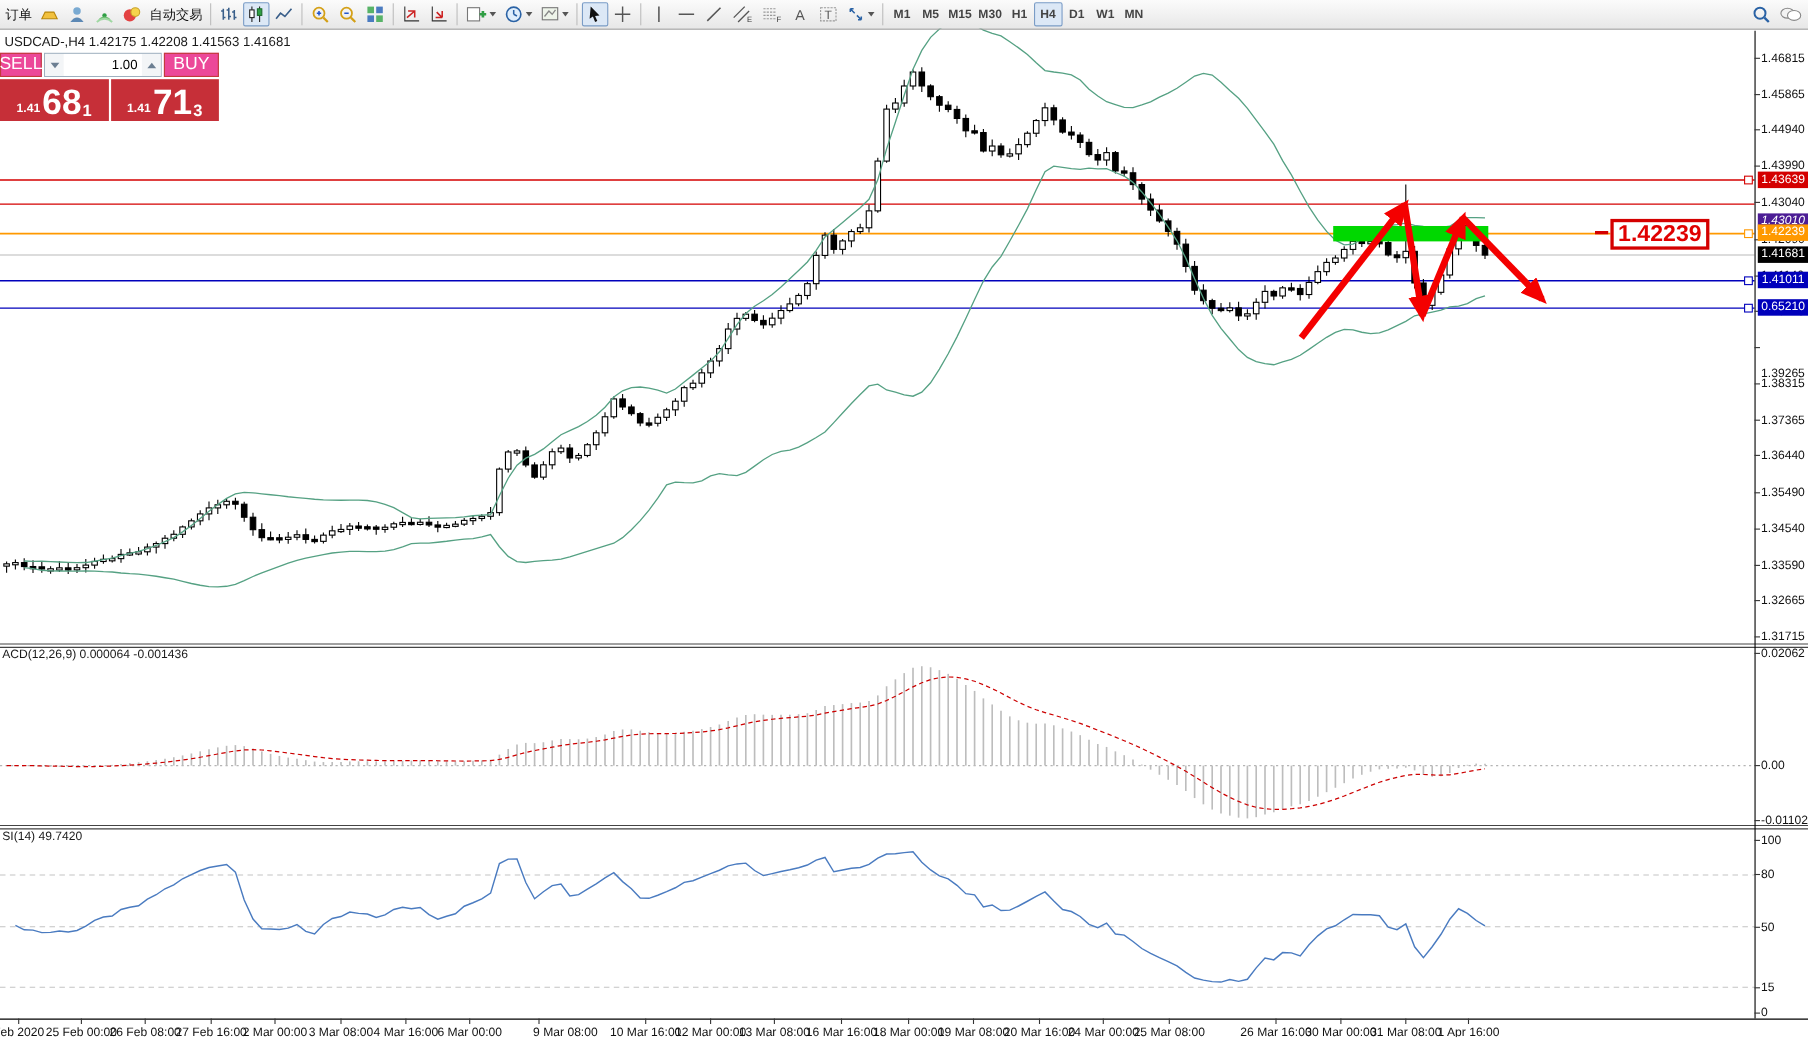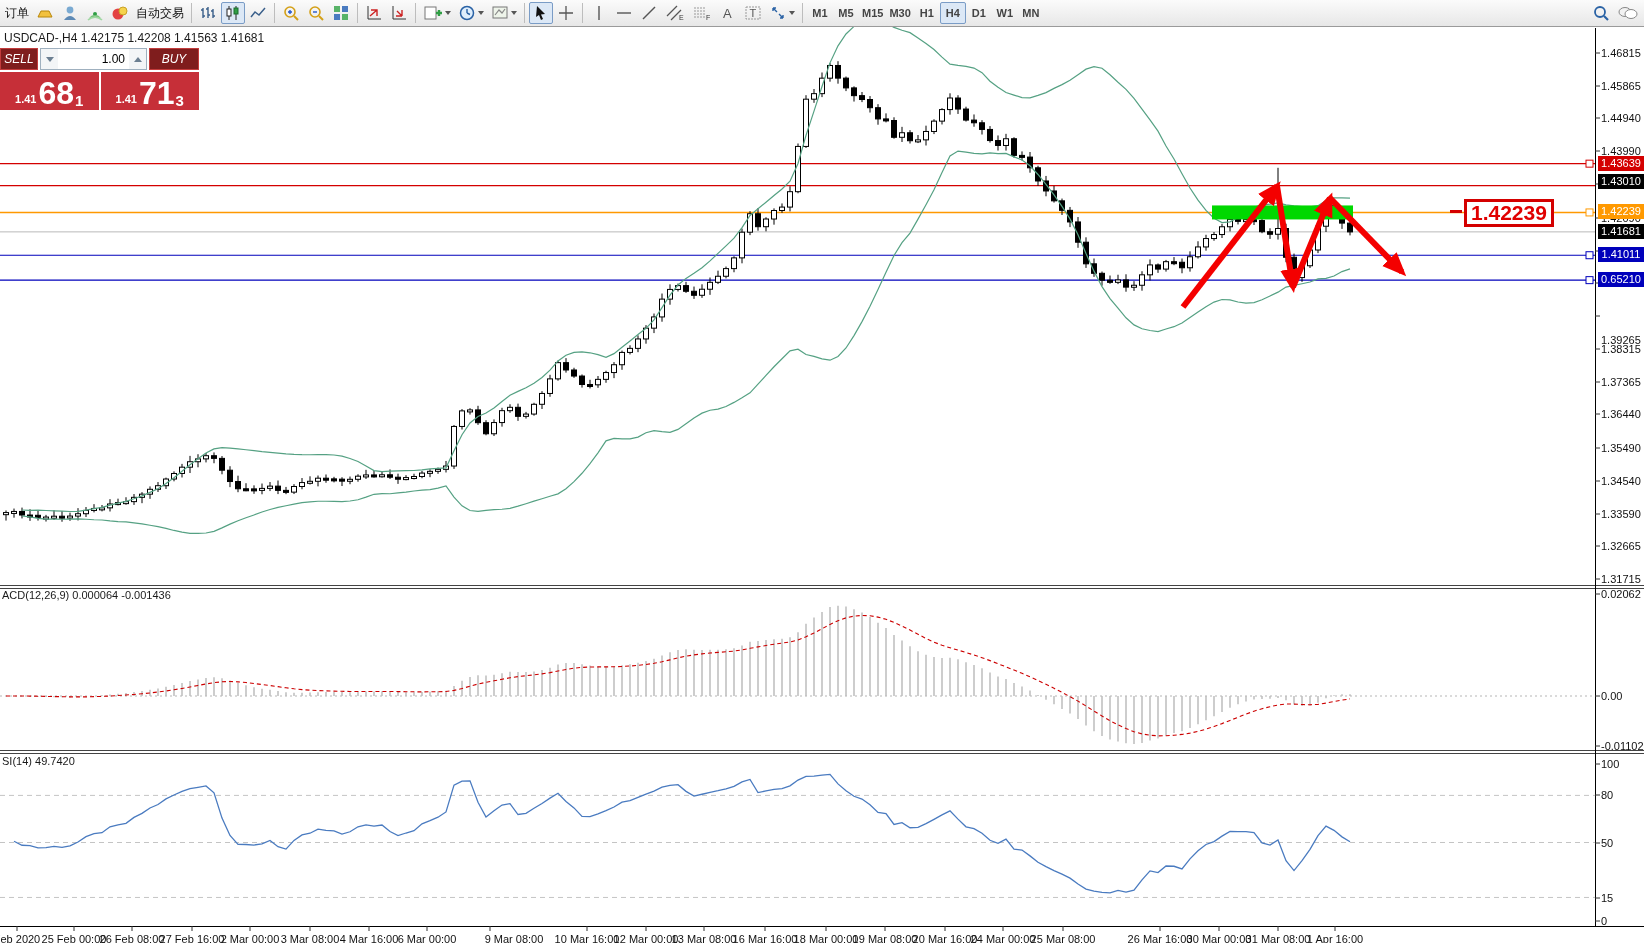--- a/index.html
+++ b/index.html
@@ -14,21 +14,21 @@
   .tsep{width:1px;height:20px;background:#bdbdbd;margin:0 3px;}
   .tf{font-size:11px;font-weight:bold;color:#444;min-width:26px;}
   .dd{width:0;height:0;border-left:3px solid transparent;border-right:3px solid transparent;border-top:4px solid #555;margin-left:2px;}
   .tlabel{font-size:12px;color:#111;white-space:nowrap;padding:0 3px;}
   #toolbar svg{display:block;}
   
   #symbol-line{position:absolute;left:4px;top:31px;font-size:12px;color:#1a1a1a;z-index:20;}
   
   #trade{position:absolute;left:0px;top:48px;width:199px;z-index:25;}
   #trade .row1{display:flex;height:22px;gap:2px;}
-  .tp-btn{background:#7f1d1d;color:#fff;font-size:12px;display:flex;align-items:center;justify-content:center;border:1px solid #c23b3b;box-sizing:border-box;font-style:italic;}
+  .tp-btn{background:#ec4899;color:#fff;font-size:16px;display:flex;align-items:center;justify-content:center;border:1px solid #c23b3b;box-sizing:border-box;}
   #sell-btn{width:38px;}
   #buy-btn{flex:1;}
   #vol-box{width:107px;background:#fff;border:1px solid #9fb0bf;display:flex;align-items:stretch;box-sizing:border-box;}
   #vol-input{flex:1;border:none;outline:none;font-size:12px;text-align:right;padding-right:4px;width:58px;font-family:"Liberation Sans",sans-serif;}
   .spin{width:17px;display:flex;align-items:center;justify-content:center;background:#f3f5f7;}
   .tri-up{width:0;height:0;border-left:4px solid transparent;border-right:4px solid transparent;border-bottom:5px solid #6c7f92;}
   .tri-dn{width:0;height:0;border-left:4px solid transparent;border-right:4px solid transparent;border-top:5px solid #6c7f92;}
   #trade .row2{display:flex;height:38px;gap:2px;margin-top:2px;}
   .quote{flex:1;background:#c62f38;color:#fff;position:relative;display:flex;align-items:flex-end;justify-content:center;padding-bottom:2px;box-sizing:border-box;}
   .quote .small{font-size:11px;font-weight:bold;margin-right:2px;margin-bottom:3px;}
@@ -908,20 +908,20 @@
       <span class="time-label" style="left: 826px;">18 Mar 00:00</span>
       <span class="time-label" style="left: 885px;">19 Mar 08:00</span>
       <span class="time-label" style="left: 945px;">20 Mar 16:00</span>
       <span class="time-label" style="left: 1003px;">24 Mar 00:00</span>
       <span class="time-label" style="left: 1063px;">25 Mar 08:00</span>
       <span class="time-label" style="left: 1160px;">26 Mar 16:00</span>
       <span class="time-label" style="left: 1219px;">30 Mar 00:00</span>
       <span class="time-label" style="left: 1278px;">31 Mar 08:00</span>
       <span class="time-label" style="left: 1335px;">1 Apr 16:00</span>
       <span class="tag" style="top: 155.662px; background: rgb(212, 0, 0);">1.43639</span>
-      <span class="tag" style="top: 174px; background: #000000;">1.43010</span>
+      <span class="tag" style="top: 194px; background: #4c1d95; font-style: italic;">1.43010</span>
       <span class="tag" style="top: 204.443px; background: rgb(255, 153, 0);">1.42239</span>
       <span class="tag" style="top: 247.23px; background: rgb(0, 0, 187);">1.41011</span>
       <span class="tag" style="top: 272.143px; background: rgb(0, 0, 187);">0.65210</span>
       <span class="tag" style="top: 223.885px; background: rgb(0, 0, 0);">1.41681</span>
     </div>
 
 </div>
 
 </body></html>

